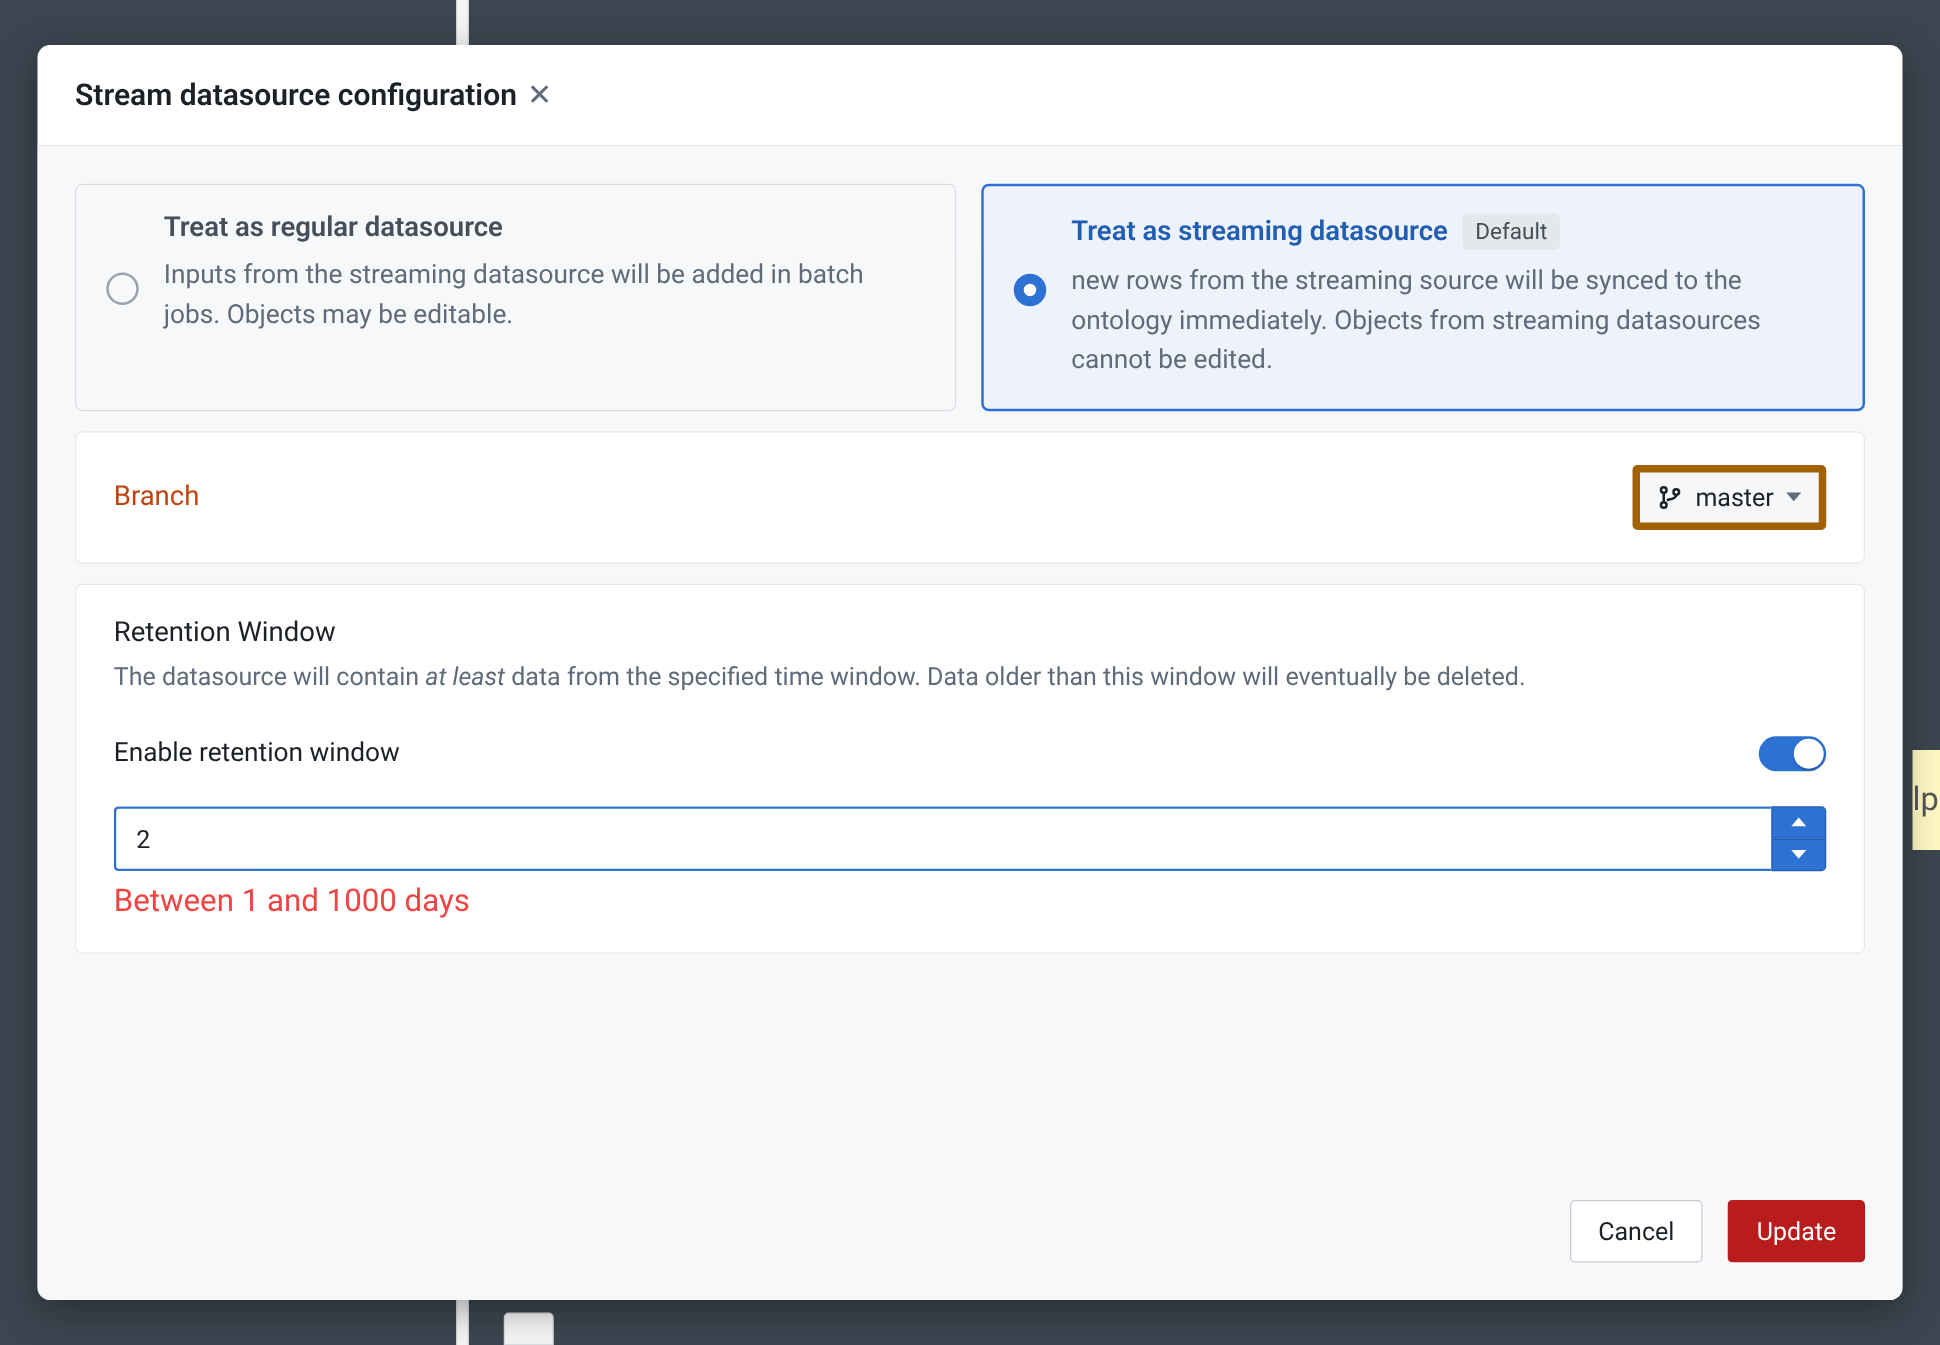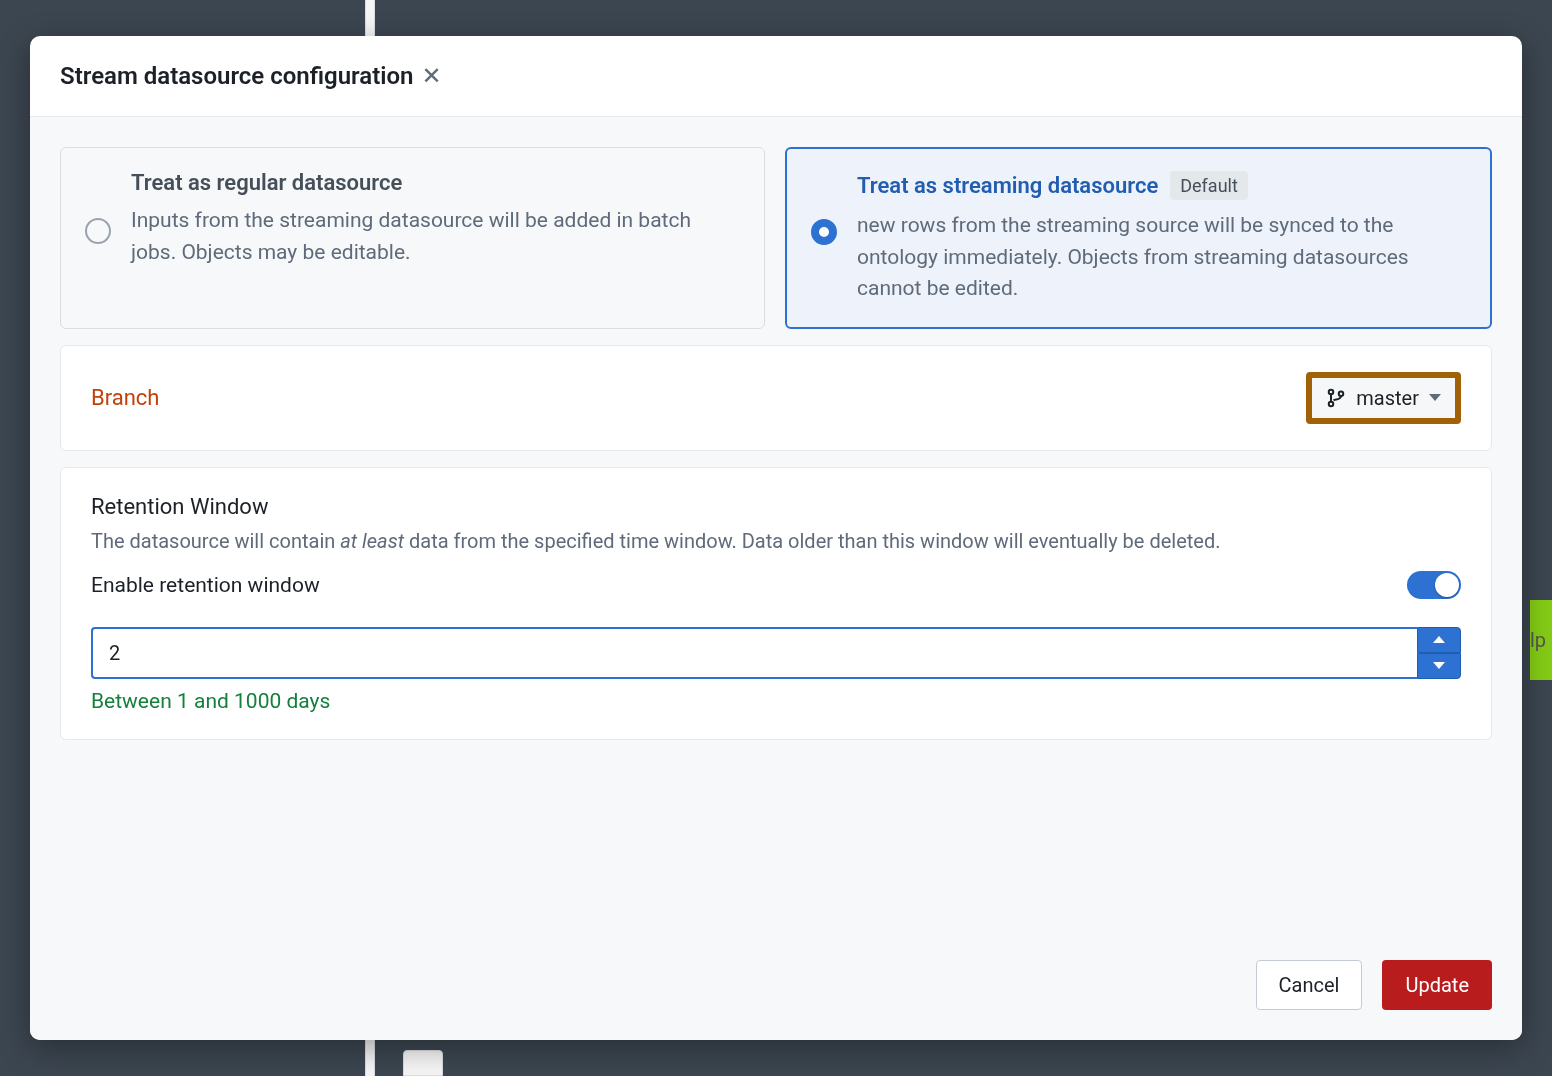--- a/index.html
+++ b/index.html
@@ -1,19 +1,19 @@
 <!DOCTYPE html>
 <html><head>
 <meta charset="utf-8">
 <style>
 *{box-sizing:border-box;margin:0;padding:0;font-family:-apple-system,BlinkMacSystemFont,"Segoe UI",Roboto,Helvetica,Arial,sans-serif}
 body{background:#3c4650;width:1552px;height:1076px;position:relative;overflow:hidden}
 .backdrop-stub{position:absolute;background:#f5f5f5}
 .stub1{left:365px;top:0;width:10px;height:1076px;border-left:1px solid #d9dde2;border-right:1px solid #d9dde2}
-.stub2{right:0;top:600px;width:22px;height:80px;background:#84cc16;color:#555;display:flex;align-items:center;justify-content:flex-start;font-size:20px}
+.stub2{right:0;top:600px;width:22px;height:80px;background:#fef9c3;color:#555;display:flex;align-items:center;justify-content:flex-start;font-size:26px}
 .stub3{left:403px;top:1050px;width:40px;height:26px;border:1px solid #d9dde2;border-radius:4px 4px 0 0;display:flex;align-items:flex-end;justify-content:center;color:#777;font-size:20px}
 .dialog{position:absolute;left:30px;top:36px;width:1492px;height:1004px;background:#fff;border-radius:10px;box-shadow:0 8px 30px rgba(0,0,0,.35);display:flex;flex-direction:column;overflow:hidden}
 .dialog-header{display:flex;align-items:center;padding:24px 30px;border-bottom:1px solid #e6e8eb}
 .dialog-title{font-size:24px;font-weight:650;color:#1c2127}
 .close-btn{font-size:24px;color:#5f6b7a;cursor:pointer;background:none;border:none;line-height:1;padding:4px 8px}
 .dialog-body{flex:1;background:#f7f8fa;padding:30px;display:flex;flex-direction:column;gap:16px;overflow:auto}
 .options-row{display:flex;gap:20px}
 .option-card{flex:1;display:flex;align-items:flex-start;gap:20px;padding:22px 24px;border:1px solid #d9dde2;border-radius:6px;background:#f7f8fa;cursor:pointer}
 .option-card.selected{border:2px solid #2d72d2;background:#eef3fb}
 .radio{width:26px;height:26px;min-width:26px;border-radius:50%;border:2px solid #9aa3ad;margin-top:48px}
@@ -23,33 +23,33 @@
 .option-title{font-size:22px;font-weight:650;color:#454f59}
 .option-card.selected .option-title{color:#215db0}
 .tag-default{font-size:18px;color:#454f59;background:#e5e8eb;padding:4px 10px;border-radius:4px}
 .option-desc{font-size:21px;line-height:1.5;color:#5f6b7a}
 .panel{background:#fff;border:1px solid #e6e8eb;border-radius:6px;padding:26px 30px}
 .branch-row{display:flex;align-items:center;justify-content:space-between}
 .branch-label{font-size:22px;color:#c2410c}
 .branch-select{display:flex;align-items:center;gap:10px;border:6px solid #a16207;background:#f6f7f9;border-radius:4px;padding:8px 14px;font-size:20px;color:#1c2127;cursor:pointer}
 .branch-select svg{width:20px;height:20px}
 .retention-title{font-size:22px;color:#1c2127;margin-bottom:10px}
-.retention-desc{font-size:20px;color:#5f6b7a;margin-bottom:18px}
+.retention-desc{font-size:20px;color:#5f6b7a;margin-bottom:36px}
 .retention-desc em{font-style:italic}
 .enable-row{display:flex;align-items:center;justify-content:space-between;margin-bottom:28px}
 .enable-label{font-size:21px;color:#1c2127}
 .toggle{position:relative;width:54px;height:28px;border-radius:14px;background:#2d72d2;cursor:pointer}
 .toggle .knob{position:absolute;right:2px;top:2px;width:24px;height:24px;border-radius:50%;background:#fff;box-shadow:0 1px 2px rgba(0,0,0,.3)}
 .stepper-row{display:flex;margin-bottom:10px}
 .stepper-input{flex:1;border:2px solid #2d72d2;border-right:none;border-radius:4px 0 0 4px;padding:12px 16px;font-size:20px;color:#1c2127;outline:none}
 .stepper-btns{width:44px;display:flex;flex-direction:column}
 .stepper-btn{flex:1;background:#2d72d2;color:#fff;display:flex;align-items:center;justify-content:center;border:1px solid #1f5db0;cursor:pointer}
 .stepper-btn:first-child{border-radius:0 4px 0 0}
 .stepper-btn:last-child{border-radius:0 0 4px 0}
-.hint{font-size:21px;color:#15803d}
+.hint{font-size:25px;color:#ef4444}
 .dialog-footer{background:#f7f8fa;padding:20px 30px 30px;display:flex;justify-content:flex-end;gap:20px}
 .btn{font-size:20px;padding:12px 22px;border-radius:4px;cursor:pointer;border:1px solid transparent}
 .btn-cancel{background:#fff;border-color:#c5cbd3;color:#1c2127}
 .btn-update{background:#b91c1c;color:#fff}
 .chev-down{width:0;height:0;border-left:6px solid transparent;border-right:6px solid transparent;border-top:7px solid #5f6b7a}
 .chev-small{width:0;height:0;border-left:6px solid transparent;border-right:6px solid transparent}
 .chev-up{border-bottom:7px solid #fff}
 .chev-dn{border-top:7px solid #fff}
 </style>
 </head>

